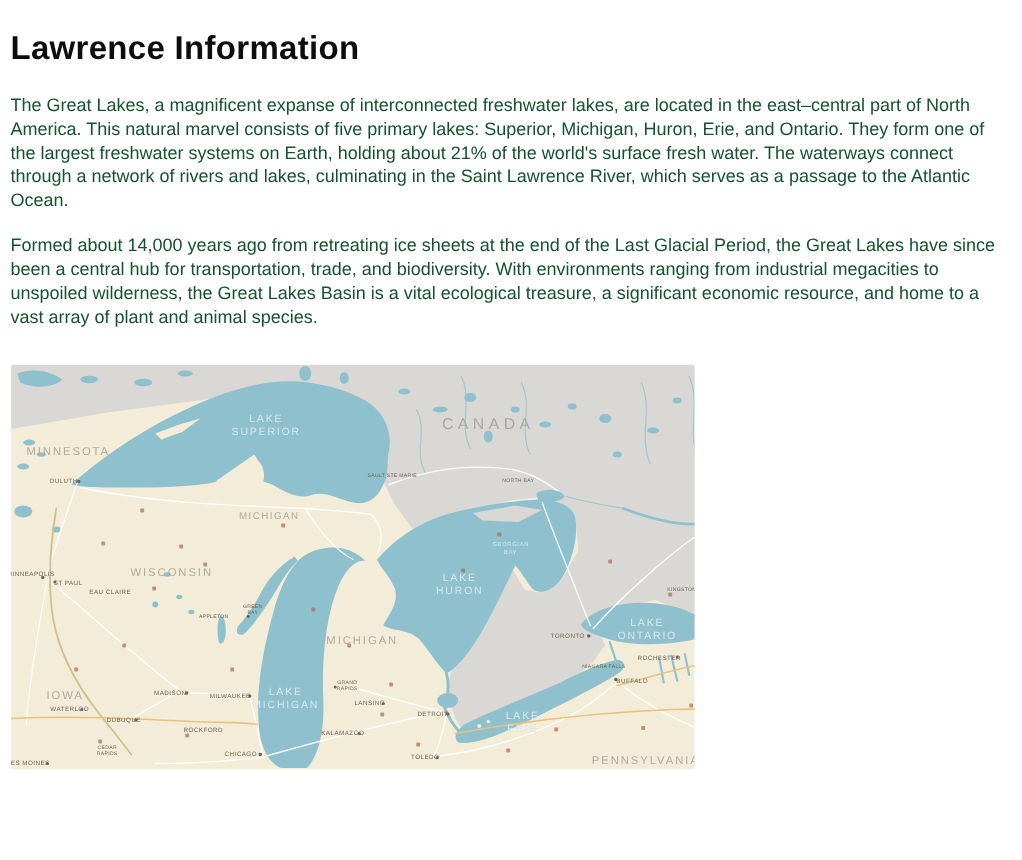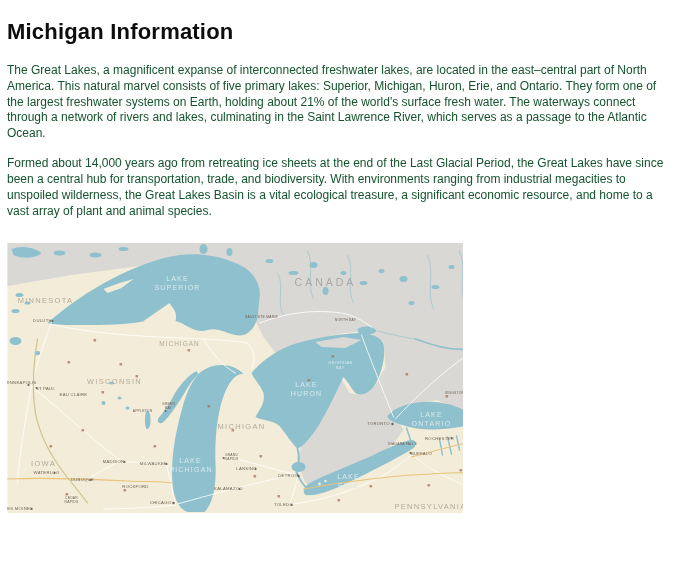--- a/index.html
+++ b/index.html
@@ -27,21 +27,21 @@
   .lbl-lake-sm{fill:var(--water-label);font-size:3.8px;letter-spacing:.5px;text-anchor:middle;}
   .lbl-city{fill:var(--city-label);font-size:4.2px;letter-spacing:.3px;text-anchor:middle;}
   .lbl-city-sm{fill:var(--city-label);font-size:3.4px;letter-spacing:.2px;text-anchor:middle;}
   .dot{fill:#6f6355;}
   .shield{fill:#ab6950;opacity:.7;}
 </style>
 </head>
 <body>
 
 <div class="doc">
-  <h1>Michigan Information</h1>
+  <h1>Lawrence Information</h1>
   <p>The Great Lakes, a magnificent expanse of interconnected freshwater lakes, are located in the east–central part of North America. This natural marvel consists of five primary lakes: Superior, Michigan, Huron, Erie, and Ontario. They form one of the largest freshwater systems on Earth, holding about 21% of the world's surface fresh water. The waterways connect through a network of rivers and lakes, culminating in the Saint Lawrence River, which serves as a passage to the Atlantic Ocean.</p>
   <p>Formed about 14,000 years ago from retreating ice sheets at the end of the Last Glacial Period, the Great Lakes have since been a central hub for transportation, trade, and biodiversity. With environments ranging from industrial megacities to unspoiled wilderness, the Great Lakes Basin is a vital ecological treasure, a significant economic resource, and home to a vast array of plant and animal species.</p>
 
   <div class="map-wrap">
     <svg width="537" height="270" viewBox="0 0 536 270">
 
       <rect class="us" x="0" y="0" width="536" height="270"></rect>
 
       <g>
         <path class="ca" d="M0,0 H536 V118 L510,126 L492,132 L475,152 L458,172 L450,166 L430,157 L406,161 L388,172 L396,187 L388,198 L378,207 L356,224 L330,240 L305,250 L296,236 L290,218 L294,202 L306,184 L320,160 L334,136 L342,150 L352,152 L368,142 L378,124 L376,100 L360,88 L336,90 L310,96 L288,101 L268,110 L256,94 L248,78 L230,58 L198,24 L170,14 L140,22 L64,32 L0,43 Z"></path>

